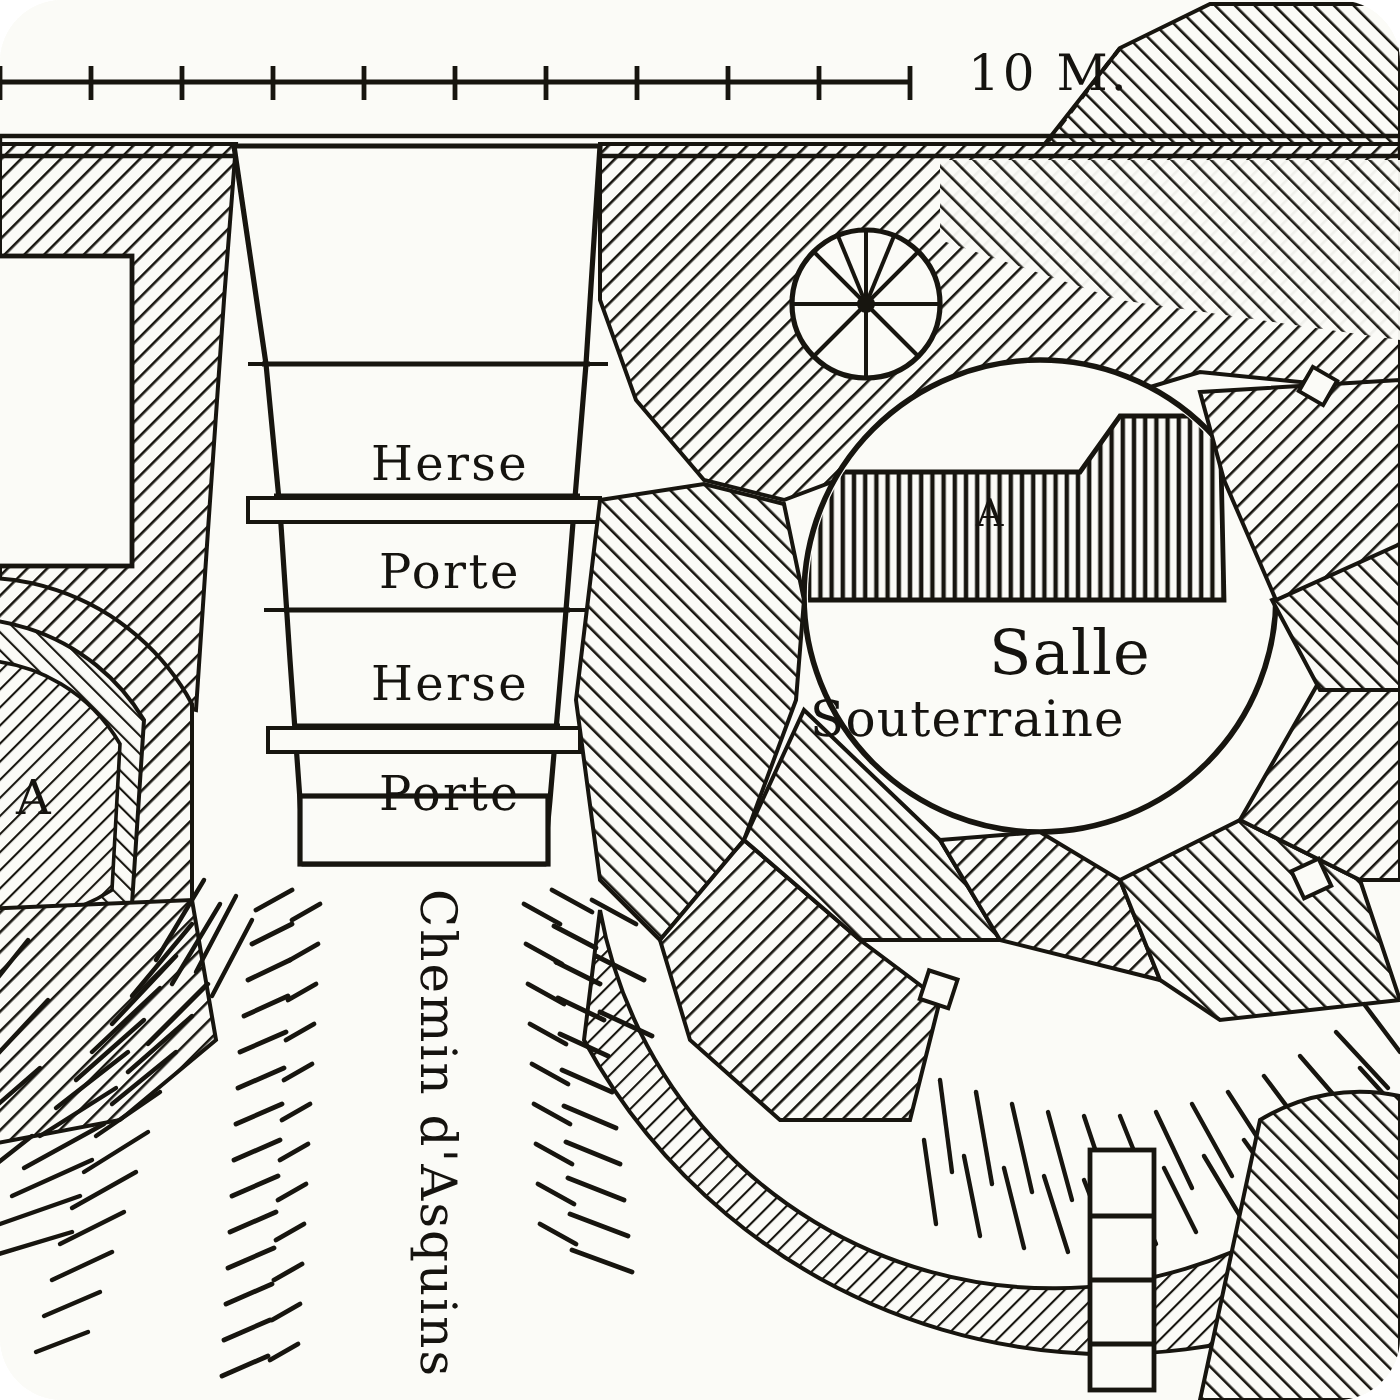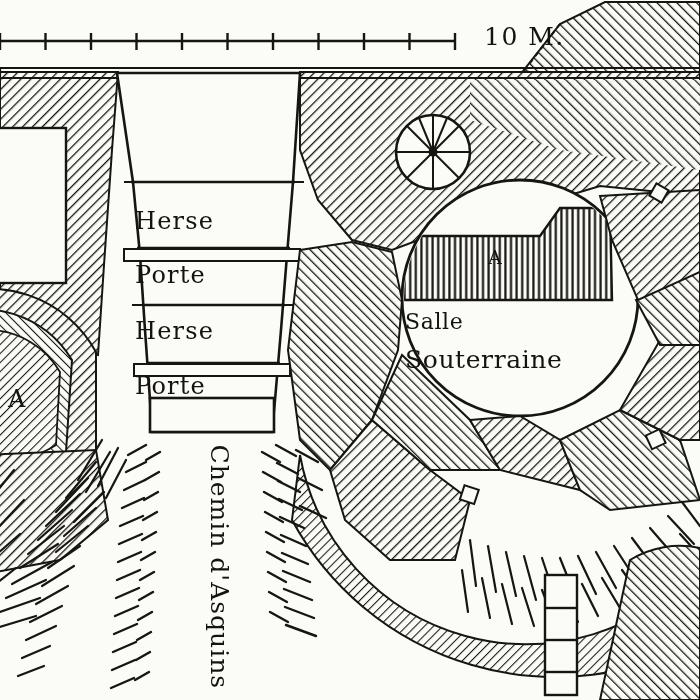--- a/index.html
+++ b/index.html
@@ -2,46 +2,48 @@
 <html><head>
 <meta charset="utf-8">
 <style>
   html,body{margin:0;padding:0;background:#ffffff;}
   #plate{
     position:relative;
     width:700px;height:700px;
     background:#fbfbf7;
     overflow:hidden;
     font-family:"DejaVu Serif", serif;
+    border-radius:31px;
   }
   #plate svg{position:absolute;left:0;top:0;}
   .lbl{
     position:absolute;
     color:#15130f;
     font-family:"DejaVu Serif", serif;
     white-space:nowrap;
     user-select:none;
   }
   .lbl-scale{
     font-size:25px;
     letter-spacing:1.5px;
     left:484px;top:22px;
   }
   .lbl-gate{
     font-size:24px;
     letter-spacing:1.2px;
-    text-align:left;
+    text-align:center;
     width:180px;
+    margin-top:11px;
   }
   .lbl-herse1{left:135px;top:207px;}
   .lbl-porte1{left:135px;top:261px;}
   .lbl-herse2{left:135px;top:317px;}
   .lbl-porte2{left:135px;top:372px;}
   .lbl-salle{
-    font-size:22px;letter-spacing:.6px;text-align:left;width:260px;
+    font-size:31px;letter-spacing:.6px;text-align:center;width:260px;
     left:405px;top:309px;
   }
   .lbl-salle2{
     font-size:25px;letter-spacing:.6px;width:260px;
     left:405px;top:345px;
   }
   .lbl-aleft{
     font-size:24px;left:8px;top:385px;
   }
   .lbl-aroom{

